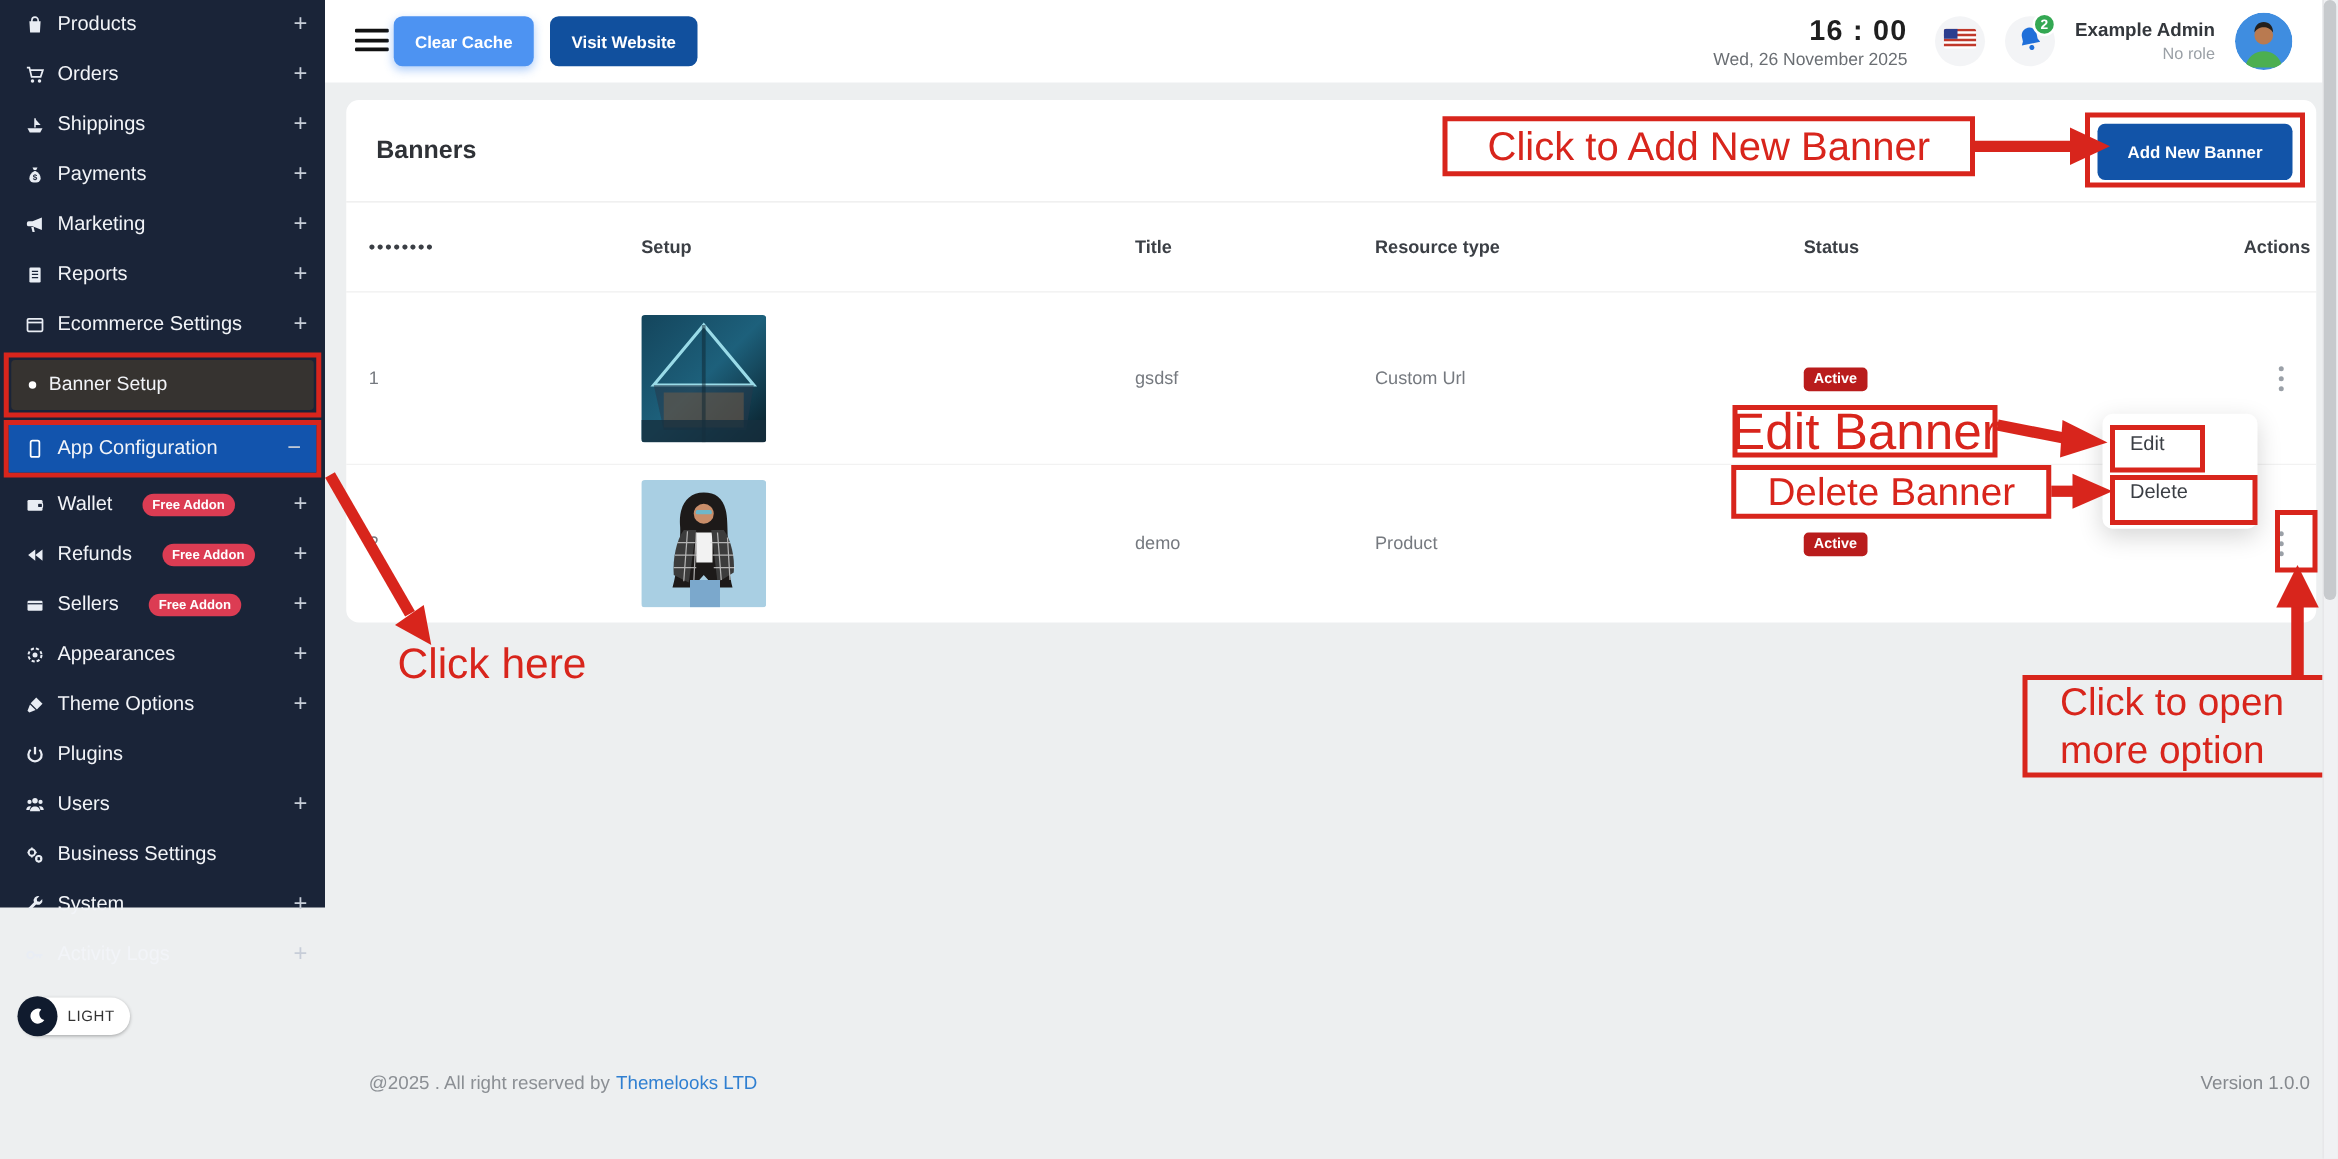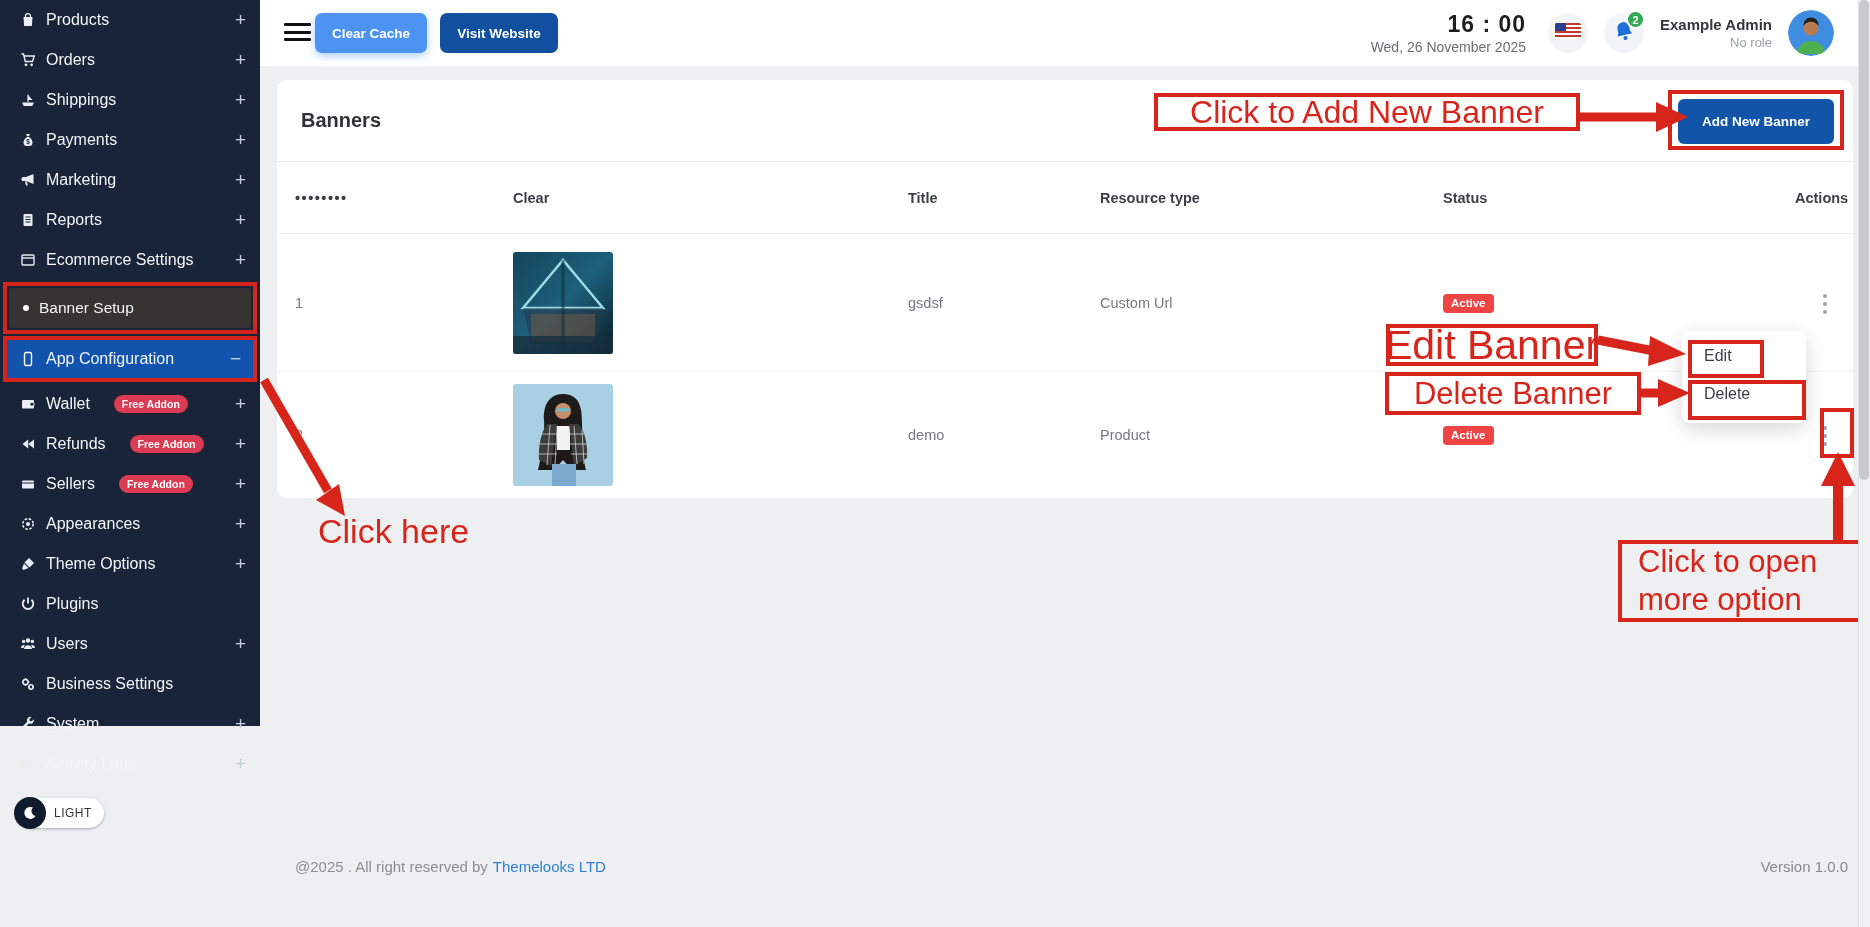--- a/index.html
+++ b/index.html
@@ -87,21 +87,21 @@
   .t-head { height:72px; border-bottom:1px solid #f0f0f0; }
   .t-head .th { font-size:14.5px; font-weight:bold; color:#3b3f45; }
   .th-dots { font-size:10px; letter-spacing:1.5px; color:#3b3f45; }
   .th-actions, .td-actions { text-align:right; }
   .t-row { border-bottom:1px solid #f2f2f2; }
   .t-row1 { height:138px; }
   .t-row2 { height:125px; border-bottom:none; }
   .td { font-size:14.5px; color:#75797f; }
   .banner-img { width:100px; height:102px; border-radius:3px; overflow:hidden; display:block; }
   .badge-active {
-    display:inline-block; background:#ef4444; color:#fff; font-size:11.5px; font-weight:bold;
+    display:inline-block; background:#b91c1c; color:#fff; font-size:11.5px; font-weight:bold;
     padding:3px 8px 4px; border-radius:4px;
   }
   .kebab { display:inline-flex; flex-direction:column; gap:4px; padding:8px 10px; cursor:pointer; }
   .kebab span { width:4px; height:4px; border-radius:50%; background:#9ba1a8; }
   
   .dropdown {
     position:absolute; left:1682px; top:331px; width:124px; height:92px; background:#fff;
     border-radius:8px; box-shadow:0 6px 20px rgba(0,0,0,.16); z-index:5; padding-top:6px;
   }
   .dd-item { height:38px; display:flex; align-items:center; padding-left:22px; font-size:16px; color:#3a3e44; cursor:pointer; }
@@ -405,21 +405,21 @@
   </div>
 </div>
 
 <div class="card">
   <div class="card-header">
     <span class="page-title">Banners</span>
   </div>
 
   <div class="grid-row t-head">
     <span class="th th-dots">••••••••</span>
-    <span class="th">Clear</span>
+    <span class="th">Setup</span>
     <span class="th">Title</span>
     <span class="th">Resource type</span>
     <span class="th">Status</span>
     <span class="th th-actions">Actions</span>
   </div>
 
   <div class="grid-row t-row t-row1">
     <span class="td">1</span>
     <span class="banner-img"><svg width="100" height="102" viewBox="0 0 100 102">
           <defs>
@@ -470,36 +470,36 @@
   </div>
 </div>
 
 <button class="btn-add">Add New Banner</button>
 
 <div class="dropdown">
   <div class="dd-item">Edit</div>
   <div class="dd-item">Delete</div>
 </div>
 
-<div class="ann-box" style="left:1154px; top:93px; width:426px; height:38px;text-align:center;">
+<div class="ann-box" style="left:1154px; top:93px; width:426px; height:48px;text-align:center;">
   <span class="ann-txt">Click to Add New Banner</span>
 </div>
 <div class="ann-outline" style="left:1668px; top:90px; width:176px; height:60px;"></div>
 
 <div class="ann-box" style="left:1386px; top:324px; width:212px; height:42px;">
   <span class="ann-txt" style="font-size:41px;">Edit Banner</span>
 </div>
 <div class="ann-box" style="left:1385px; top:372px; width:256px; height:43px;">
   <span class="ann-txt" style="font-size:31px;">Delete Banner</span>
 </div>
 <div class="ann-outline" style="left:1688px; top:340px; width:76px; height:38px;"></div>
 <div class="ann-outline" style="left:1688px; top:380px; width:118px; height:40px;"></div>
 <div class="ann-outline" style="left:1820px; top:408px; width:34px; height:50px;"></div>
 
-<div class="ann-box" style="left:1618px; top:540px; width:248px; height:82px; justify-content:flex-start; padding-left:16px;">
+<div class="ann-box" style="left:1618px; top:540px; width:248px; height:82px; justify-content:flex-start; padding-left:26px;">
   <span class="ann-txt" style="white-space:normal; font-size:31px; line-height:38px;">Click to open more option</span>
 </div>
 
 <span class="ann-free" style="left:318px; top:512px;">Click here</span>
 
 <svg class="arrows">
   <g fill="#d8251c" stroke="#d8251c">
     <line x1="1580" y1="117" x2="1658" y2="117" stroke-width="9"></line>
     <polygon points="1656,102 1656,132 1688,117" stroke="none"></polygon>
     <line x1="1598" y1="340" x2="1654" y2="351" stroke-width="9"></line>

